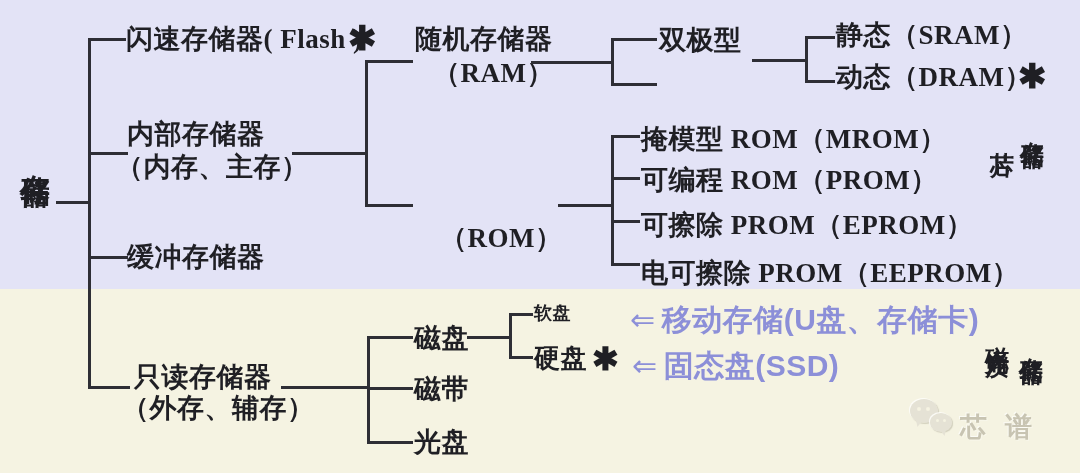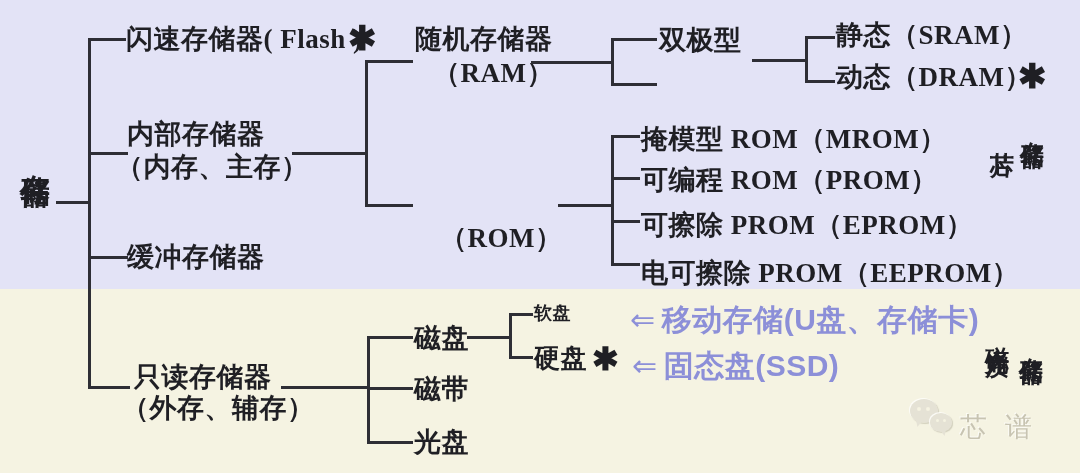--- a/index.html
+++ b/index.html
@@ -27,21 +27,21 @@
   .star{font-size:34px;font-weight:900;letter-spacing:0;}
   .blue{color:var(--accent);font-family:"Liberation Sans",sans-serif;font-weight:700;font-size:30px;}
   .blue .arrow{font-weight:400;margin-right:6px;}
   .vtext{
     position:absolute;writing-mode:vertical-rl;text-orientation:upright;
     font-weight:700;color:var(--text);white-space:nowrap;line-height:1;
   }
   .root-label{font-size:30px;letter-spacing:2px;}
   .side-col{font-size:24px;letter-spacing:2px;}
   .wm-text{
-    position:absolute;font-size:27px;font-weight:400;letter-spacing:18px;
+    position:absolute;font-size:27px;font-weight:700;letter-spacing:18px;
     color:var(--watermark);opacity:0.75;
     text-shadow:-1px -1px 0 rgba(255,255,255,0.9),1px 1px 0 rgba(255,255,255,0.4);
   }
   .wm-icon{position:absolute;width:48px;height:46px;opacity:0.8;}
   .bub{position:absolute;background:#e2dfd2;border-radius:50%;
        box-shadow:-1px -1px 0 rgba(255,255,255,0.9),1px 1px 1px rgba(160,155,135,0.5);}
   .bub.big{left:0;top:2px;width:28px;height:24px;}
   .bub.small{left:20px;top:16px;width:22px;height:19px;}
   .bub:after{content:"";position:absolute;bottom:-4px;left:6px;width:7px;height:7px;
        background:inherit;clip-path:polygon(0 0,100% 0,20% 100%);}

